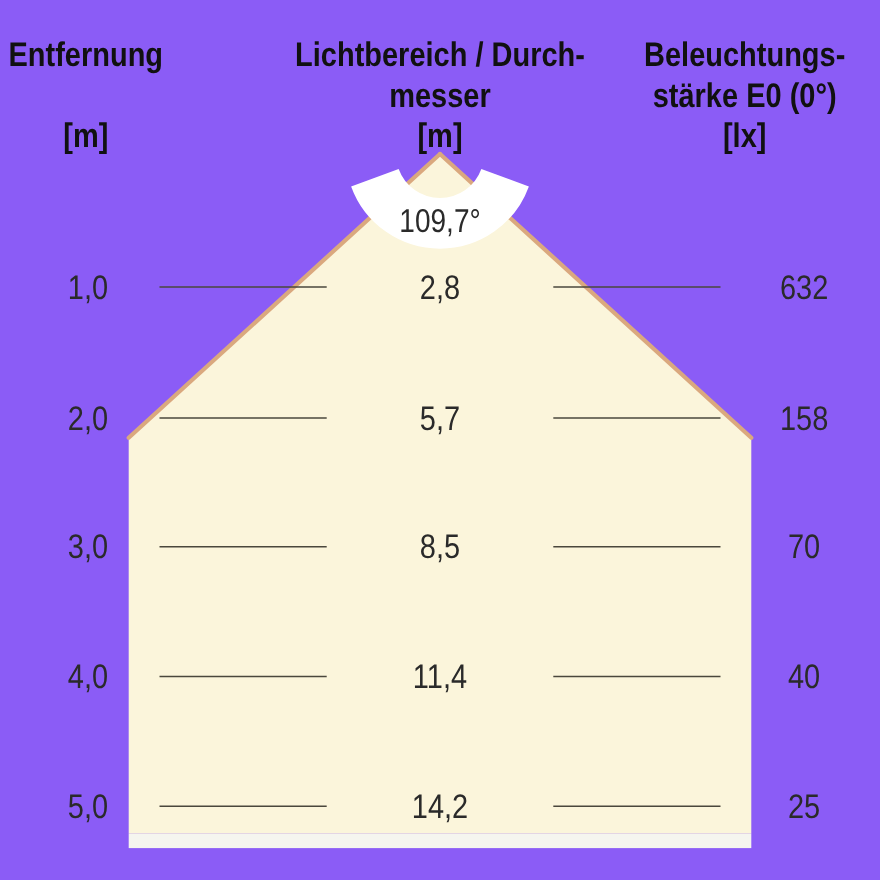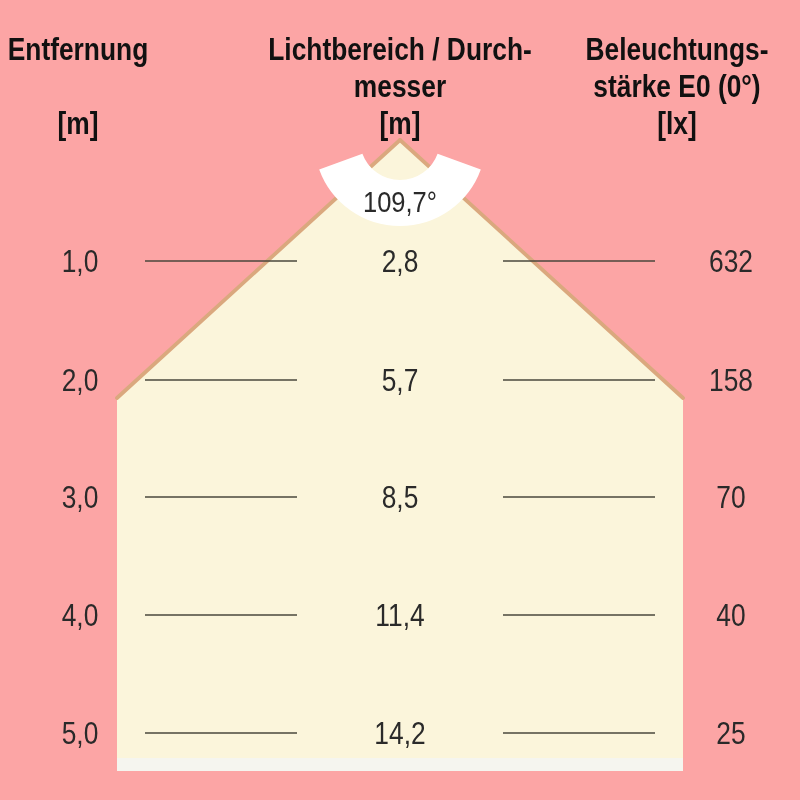--- a/index.html
+++ b/index.html
@@ -1,17 +1,17 @@
 <!DOCTYPE html>
 <html><head>
 <meta charset="utf-8">
 <style>
   html,body{margin:0;padding:0;background:#ffffff;}
   .stage{
-    position:relative;width:800px;height:800px;background:#fca5a5;overflow:hidden;
+    position:relative;width:800px;height:800px;background:#8b5cf6;overflow:hidden;
     font-family:"Liberation Sans",sans-serif;
   }
   .stage svg{position:absolute;left:0;top:0;}
   .cone-fill{fill:#FBF5DB;stroke:none;}
   .cone-edge{stroke:#DAA87E;stroke-width:3.8;stroke-linecap:round;fill:none;}
   .angle-band{stroke:#ffffff;stroke-width:46;fill:none;}
   .tick{stroke:#4A473C;stroke-width:1.4;}
   .bottom-shadow{fill:#F5F5EF;}
   .ctr{
     position:absolute;transform:translate(-50%,-50%) scaleX(0.85);

